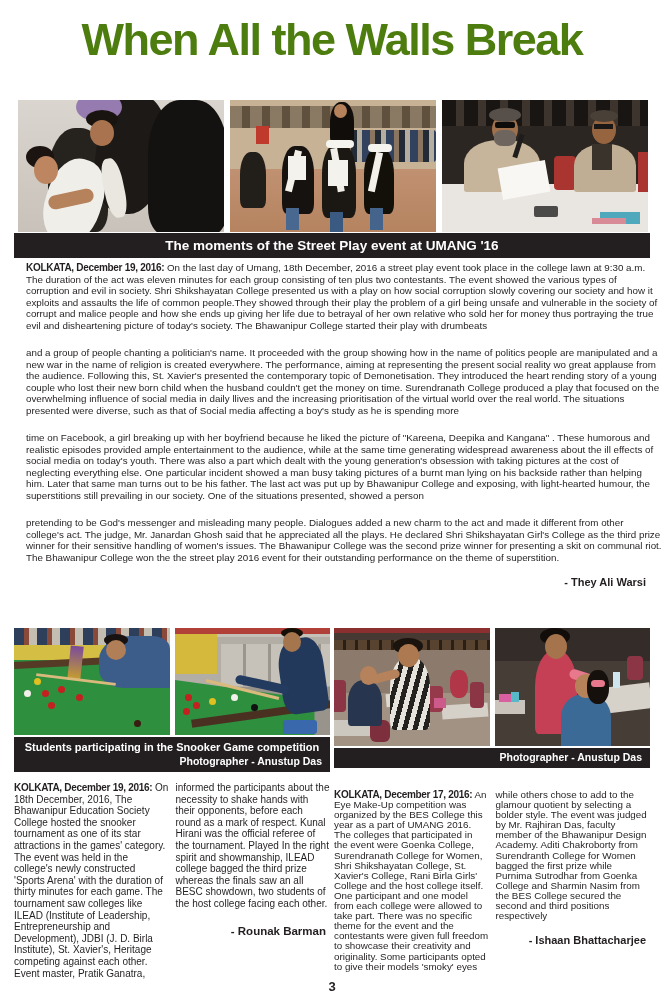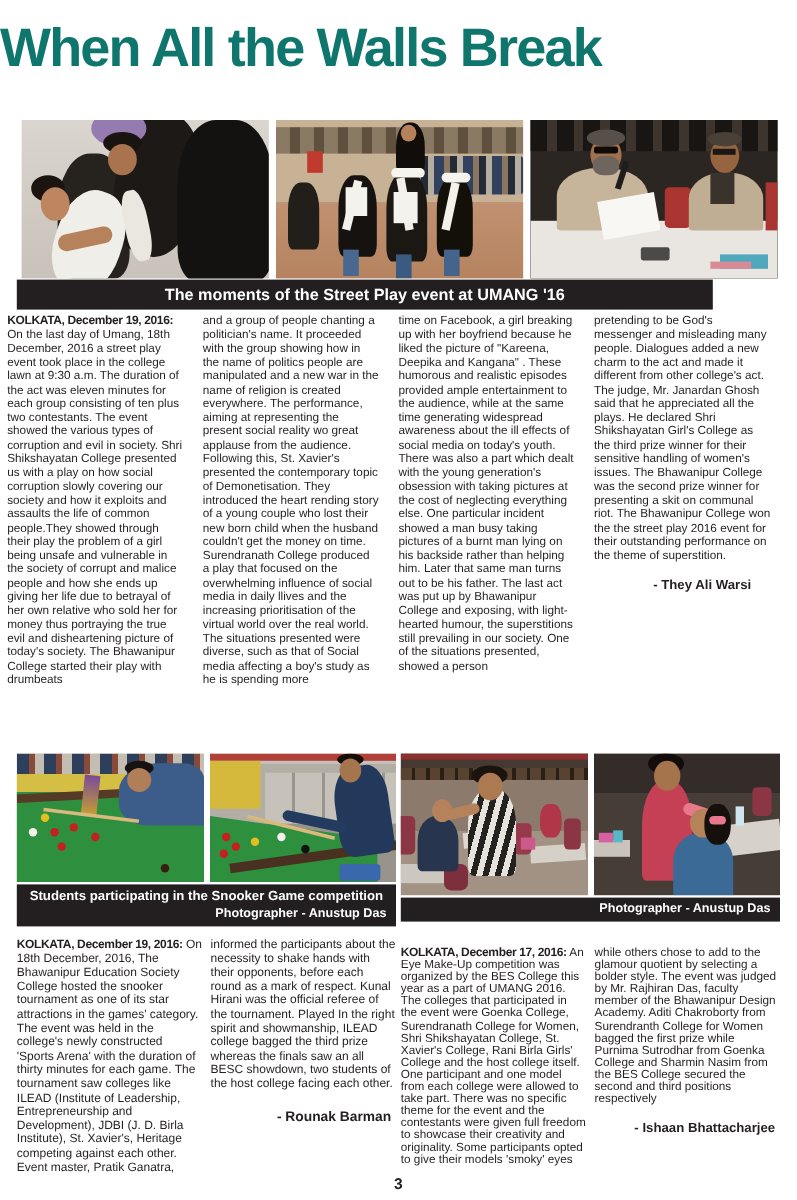--- a/index.html
+++ b/index.html
@@ -1,37 +1,37 @@
 <!DOCTYPE html>
 <html><head>
 <meta charset="utf-8">
 <style>
   html,body{margin:0;padding:0;background:#ffffff;}
   .page{position:relative;width:664px;height:1000px;background:#ffffff;overflow:hidden;
         font-family:"Liberation Sans",sans-serif;color:#231f20;}
-  .headline1{position:absolute;top:14px;left:0;width:664px;margin:0;text-align:left;
-             font-size:45px;font-weight:bold;letter-spacing:-1.5px;color:#0f766e;}
+  .headline1{position:absolute;top:14px;left:0;width:664px;margin:0;text-align:center;
+             font-size:45px;font-weight:bold;letter-spacing:-1.5px;color:#4d7c0f;}
   .strip{position:absolute;display:flex;}
   .strip1{top:100px;left:18px;width:630px;height:132px;gap:6px;}
   .strip2L{top:628px;left:14px;width:316px;height:107px;gap:5px;}
   .strip2R{top:628px;left:334px;width:316px;height:118px;gap:5px;}
   .photo{position:relative;flex:1;overflow:hidden;}
   .s{position:absolute;}
   .capbar{position:absolute;background:#231f20;color:#ffffff;box-sizing:border-box;}
-  .cap1{top:233px;left:14px;width:580px;height:25px;line-height:25px;text-align:center;
+  .cap1{top:233px;left:14px;width:636px;height:25px;line-height:25px;text-align:center;
         font-weight:bold;font-size:13.5px;}
   .cap2{padding:3px 8px 4px 8px;}
   .cap2L{top:737px;left:14px;width:316px;}
   .cap2R{top:748px;left:334px;width:316px;}
   .cap-main{font-weight:bold;text-align:center;}
   .cap2L .cap-main{font-size:11px;line-height:15px;}
   .cap2R .cap-main{font-size:14px;line-height:17px;}
   .cap-photog{font-weight:bold;text-align:right;font-size:10.5px;line-height:13px;}
   .cols{position:absolute;display:flex;}
-  .cols4{top:262px;left:6px;width:636px;gap:16px;}
+  .cols4{top:262px;left:26px;width:636px;gap:16px;flex-direction:column;}
   .cols2a{top:782px;left:14px;width:316px;gap:7px;}
   .cols2b{top:790px;left:334px;width:316px;gap:7px;}
   .col{flex:1;margin:0;text-align:left;}
   .cols4 .col{font-size:9.8px;line-height:11.5px;}
   .cols2a .col{font-size:10px;line-height:11.6px;}
   .cols2b .col{font-size:9.8px;line-height:10.1px;}
   .dateline{font-weight:bold;font-size:10px;letter-spacing:-0.3px;white-space:nowrap;}
   .byline{font-weight:bold;text-align:right;font-size:11px;}
   .byline.b1{margin-top:14px;padding-right:16px;}
   .byline.b2{margin-top:16px;padding-right:4px;font-size:11.5px;}

